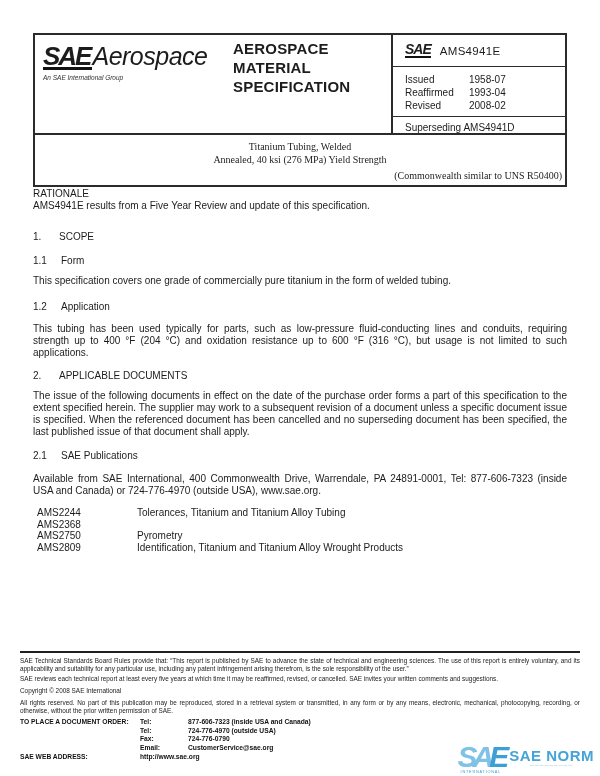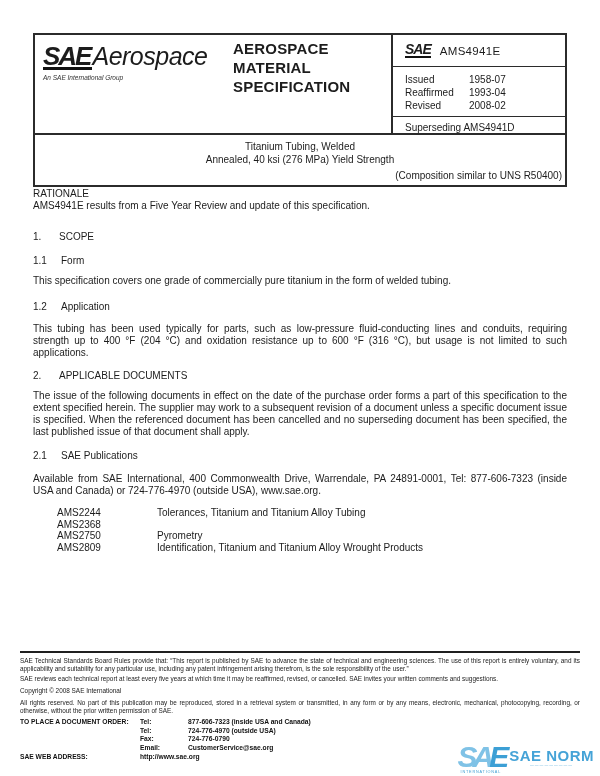--- a/index.html
+++ b/index.html
@@ -21,38 +21,38 @@
   .logo-tag { font-size:6.5px; font-style:italic; margin-top:3px; color:#333; }
   .doc-type { position:absolute; left:198px; top:4px; font-size:15px; font-weight:700; line-height:19px; letter-spacing:0.2px; }
   .hdr-right { flex:1; border-left:2px solid #2b2b2b; display:flex; flex-direction:column; }
   .meta-head { height:34px; border-bottom:1.5px solid #2b2b2b; display:flex; align-items:center; padding-left:12px; gap:9px; }
   .mini-sae { display:inline-block; font-size:14px; font-weight:900; font-style:italic; letter-spacing:-1px; border-bottom:2px solid #111; line-height:13px; }
   .doc-num { font-size:11.5px; letter-spacing:0.3px; }
   .meta-rows { padding:6px 12px 4px; border-bottom:1.5px solid #2b2b2b; }
   .meta-row { display:flex; font-size:10px; line-height:13px; }
   .meta-row .ml { width:64px; }
   .superseding { font-size:10px; padding:5px 12px 0; }
-  .hdr-sub { position:relative; height:50px; padding-top:6px; text-align:center; font-size:10px; line-height:12.5px; }
+  .hdr-sub { position:relative; height:50px; padding-top:6px; text-align:center; font-size:10px; line-height:12.5px;font-family:Liberation Serif, serif; }
   .comp { position:absolute; right:3px; bottom:3px; font-size:10px; }
   
   .content { position:absolute; left:33px; top:188px; width:534px; font-size:10px; line-height:12px; }
   .content p { margin:0; text-align:justify; }
   .center { text-align:center; }
   .rationale-h { margin:6px 0 14px; }
   .rationale-p { margin-bottom:19px !important; text-align:left !important; }
   .sec { margin:0 0 12px; }
   .sec .num { display:inline-block; min-width:14px; margin-right:12px; }
   .sec .num.wide { min-width:18px; margin-right:10px; }
   .mb8 { margin-bottom:8px !important; }
   .mb10 { margin-bottom:10px !important; }
   .mb11 { margin-bottom:11px !important; }
   .mb12 { margin-bottom:12px !important; }
   .mb14 { margin-bottom:14px !important; }
   .pubs { margin-top:0; padding-left:4px; }
-  .pub-row { display:flex; line-height:11.5px;margin-left:20px; }
+  .pub-row { display:flex; line-height:11.5px; }
   .pub-code { width:100px; flex:none; }
   .pub-title { flex:1; }
   
   .footer { position:absolute; left:20px; top:651px; width:560px; }
   .rule { border-top:2.5px solid #1f1f1f; margin-bottom:4px; }
   .fine { font-size:6.4px; line-height:7.7px; color:#222; text-align:justify; }
   .fine.mb3 { margin-bottom:3px; } .fine.mb4 { margin-bottom:4px; }
   .order { font-size:6.7px; font-weight:700; line-height:8.6px; color:#111; }
   .order-grid { display:grid; grid-template-columns:120px 48px auto; }
   .web-row { display:grid; grid-template-columns:120px auto; margin-top:0.5px; }
@@ -104,21 +104,21 @@
             <span class="ml">Revised</span>
             <span class="mv">2008-02</span>
           </div>
         </div>
         <div class="superseding">Superseding AMS4941D</div>
       </div>
     </div>
     <div class="hdr-sub">
       <div>Titanium Tubing, Welded</div>
       <div>Annealed, 40 ksi (276 MPa) Yield Strength</div>
-      <div class="comp">(Composition similar to UNS R50400)</div>
+      <div class="comp">(Commonwealth similar to UNS R50400)</div>
     </div>
   </div>
 
   <div class="content">
     <p class="center rationale-h">RATIONALE</p>
     <p class="rationale-p">AMS4941E results from a Five Year Review and update of this specification.</p>
 
     <p class="sec mb12"><span class="num">1.</span><span>SCOPE</span></p>
 
     <p class="sec mb8"><span class="num wide">1.1</span><span>Form</span></p>

